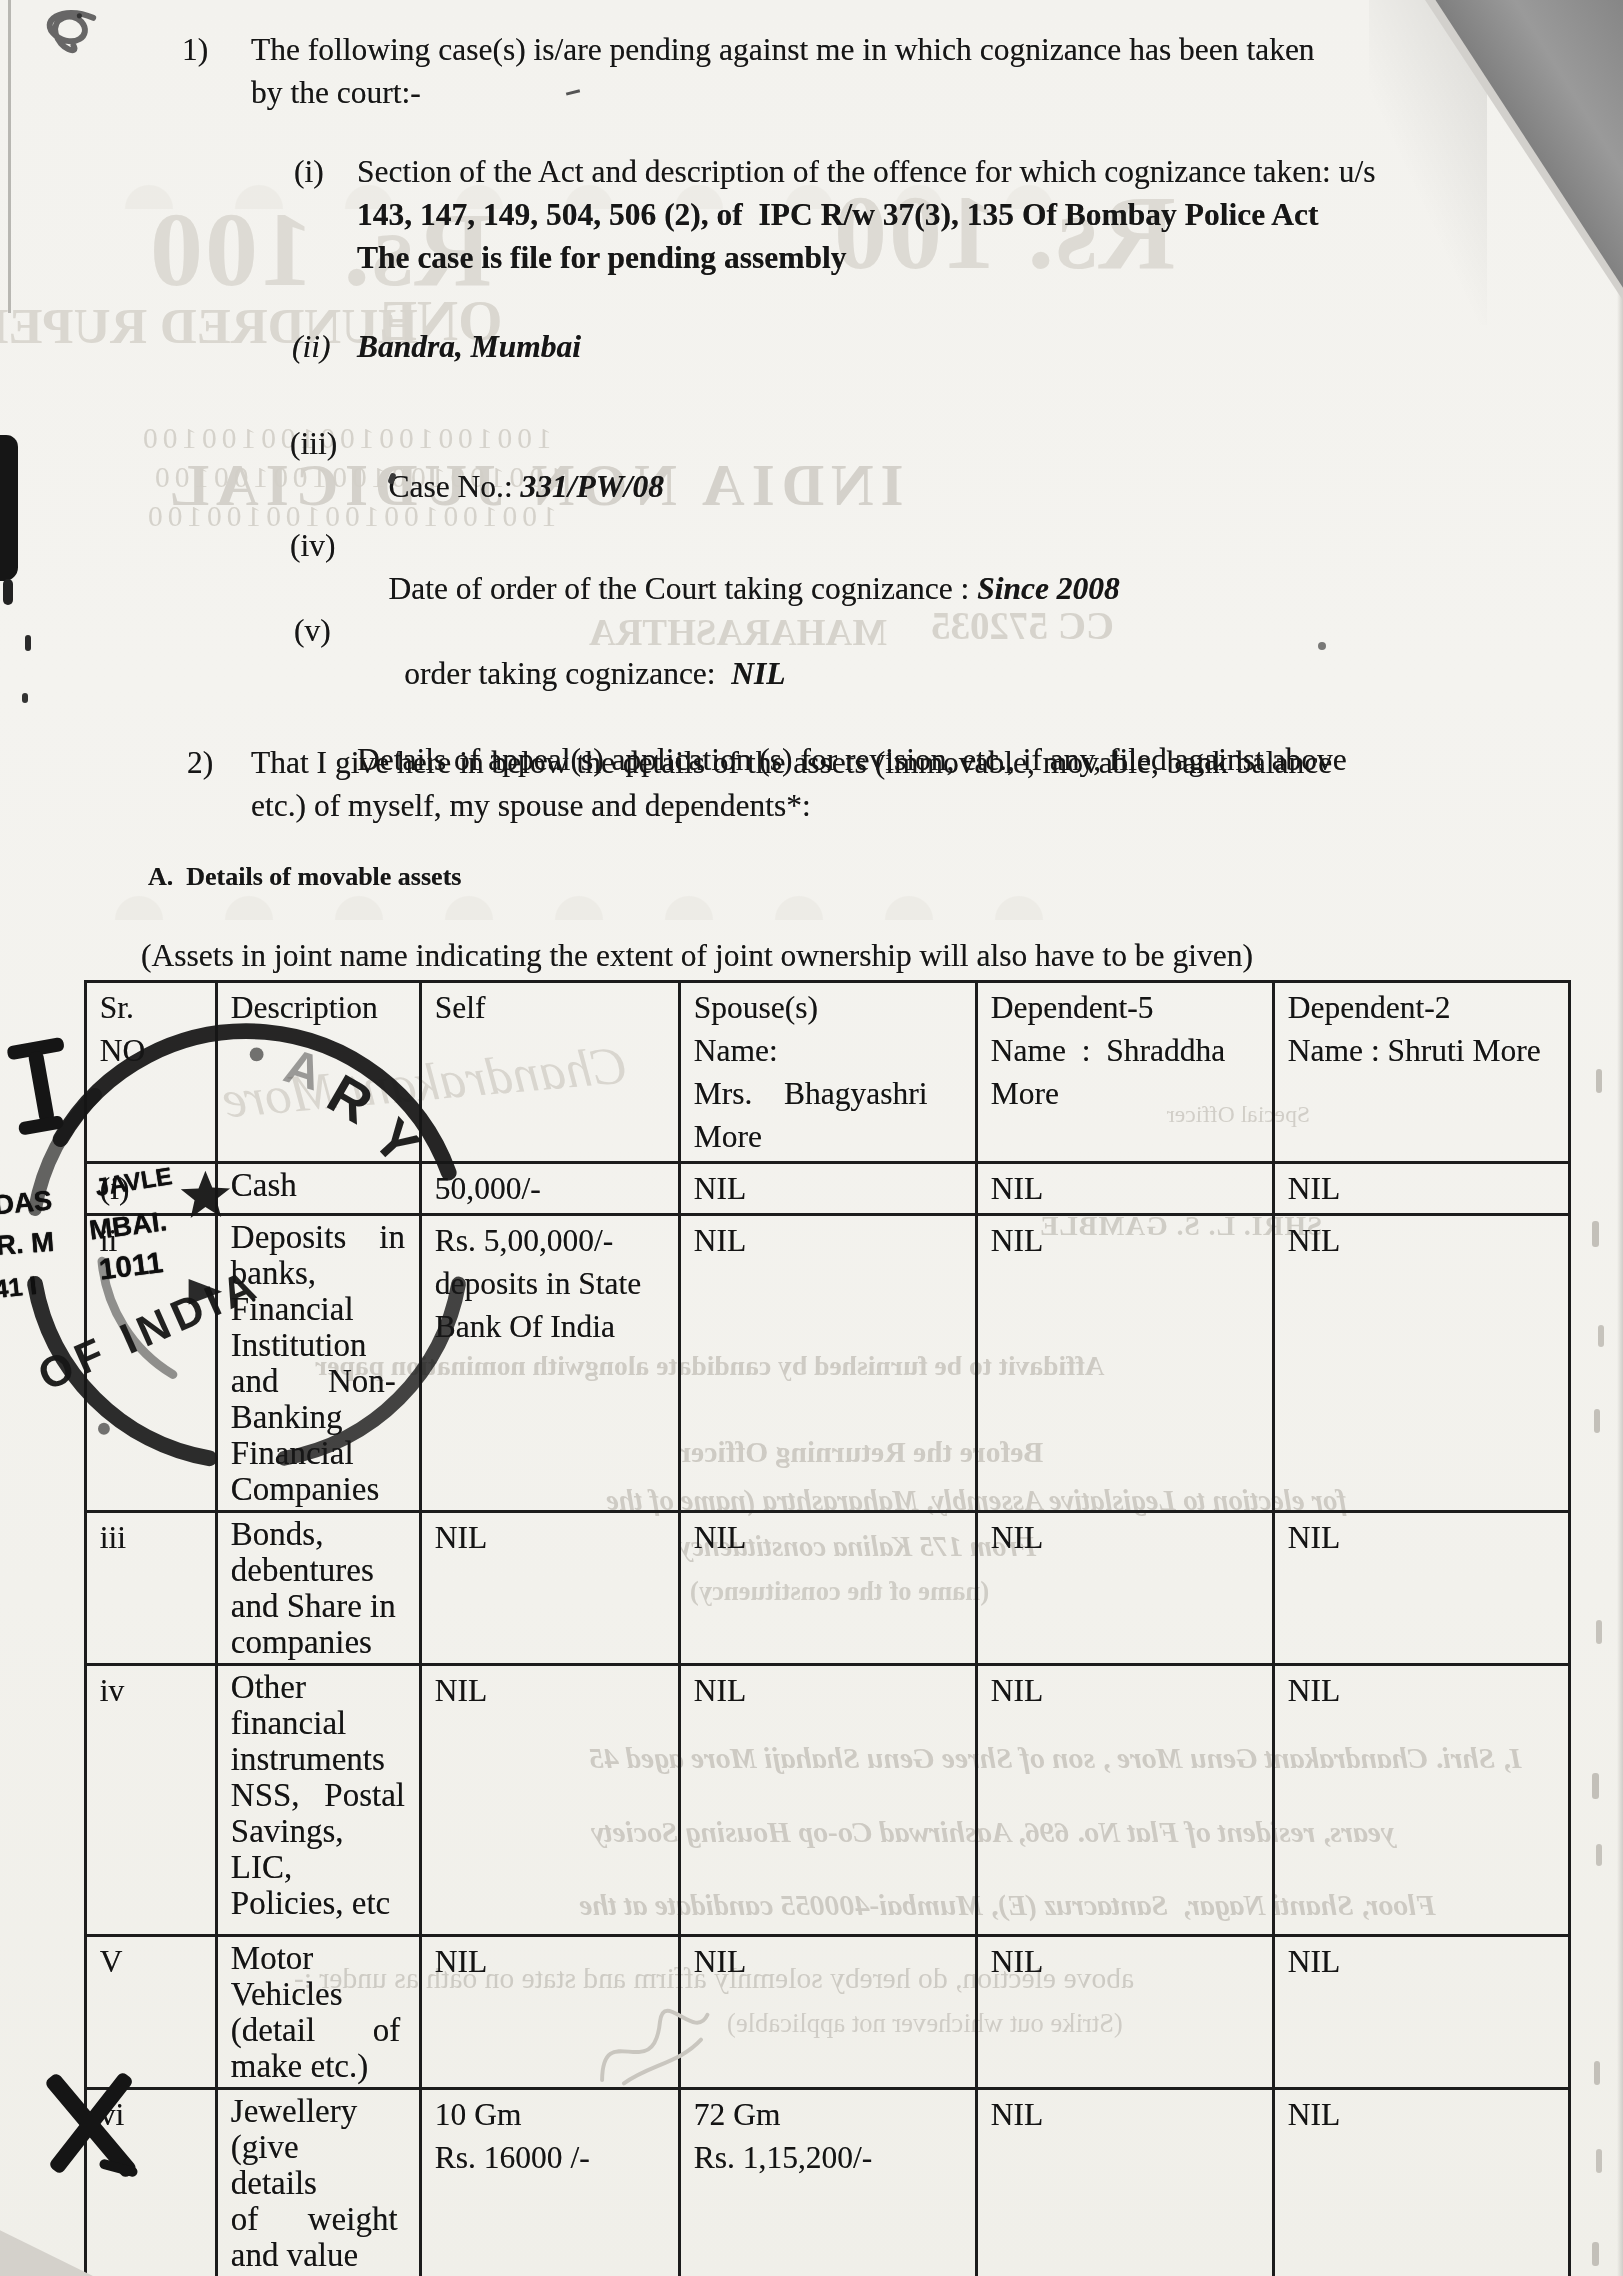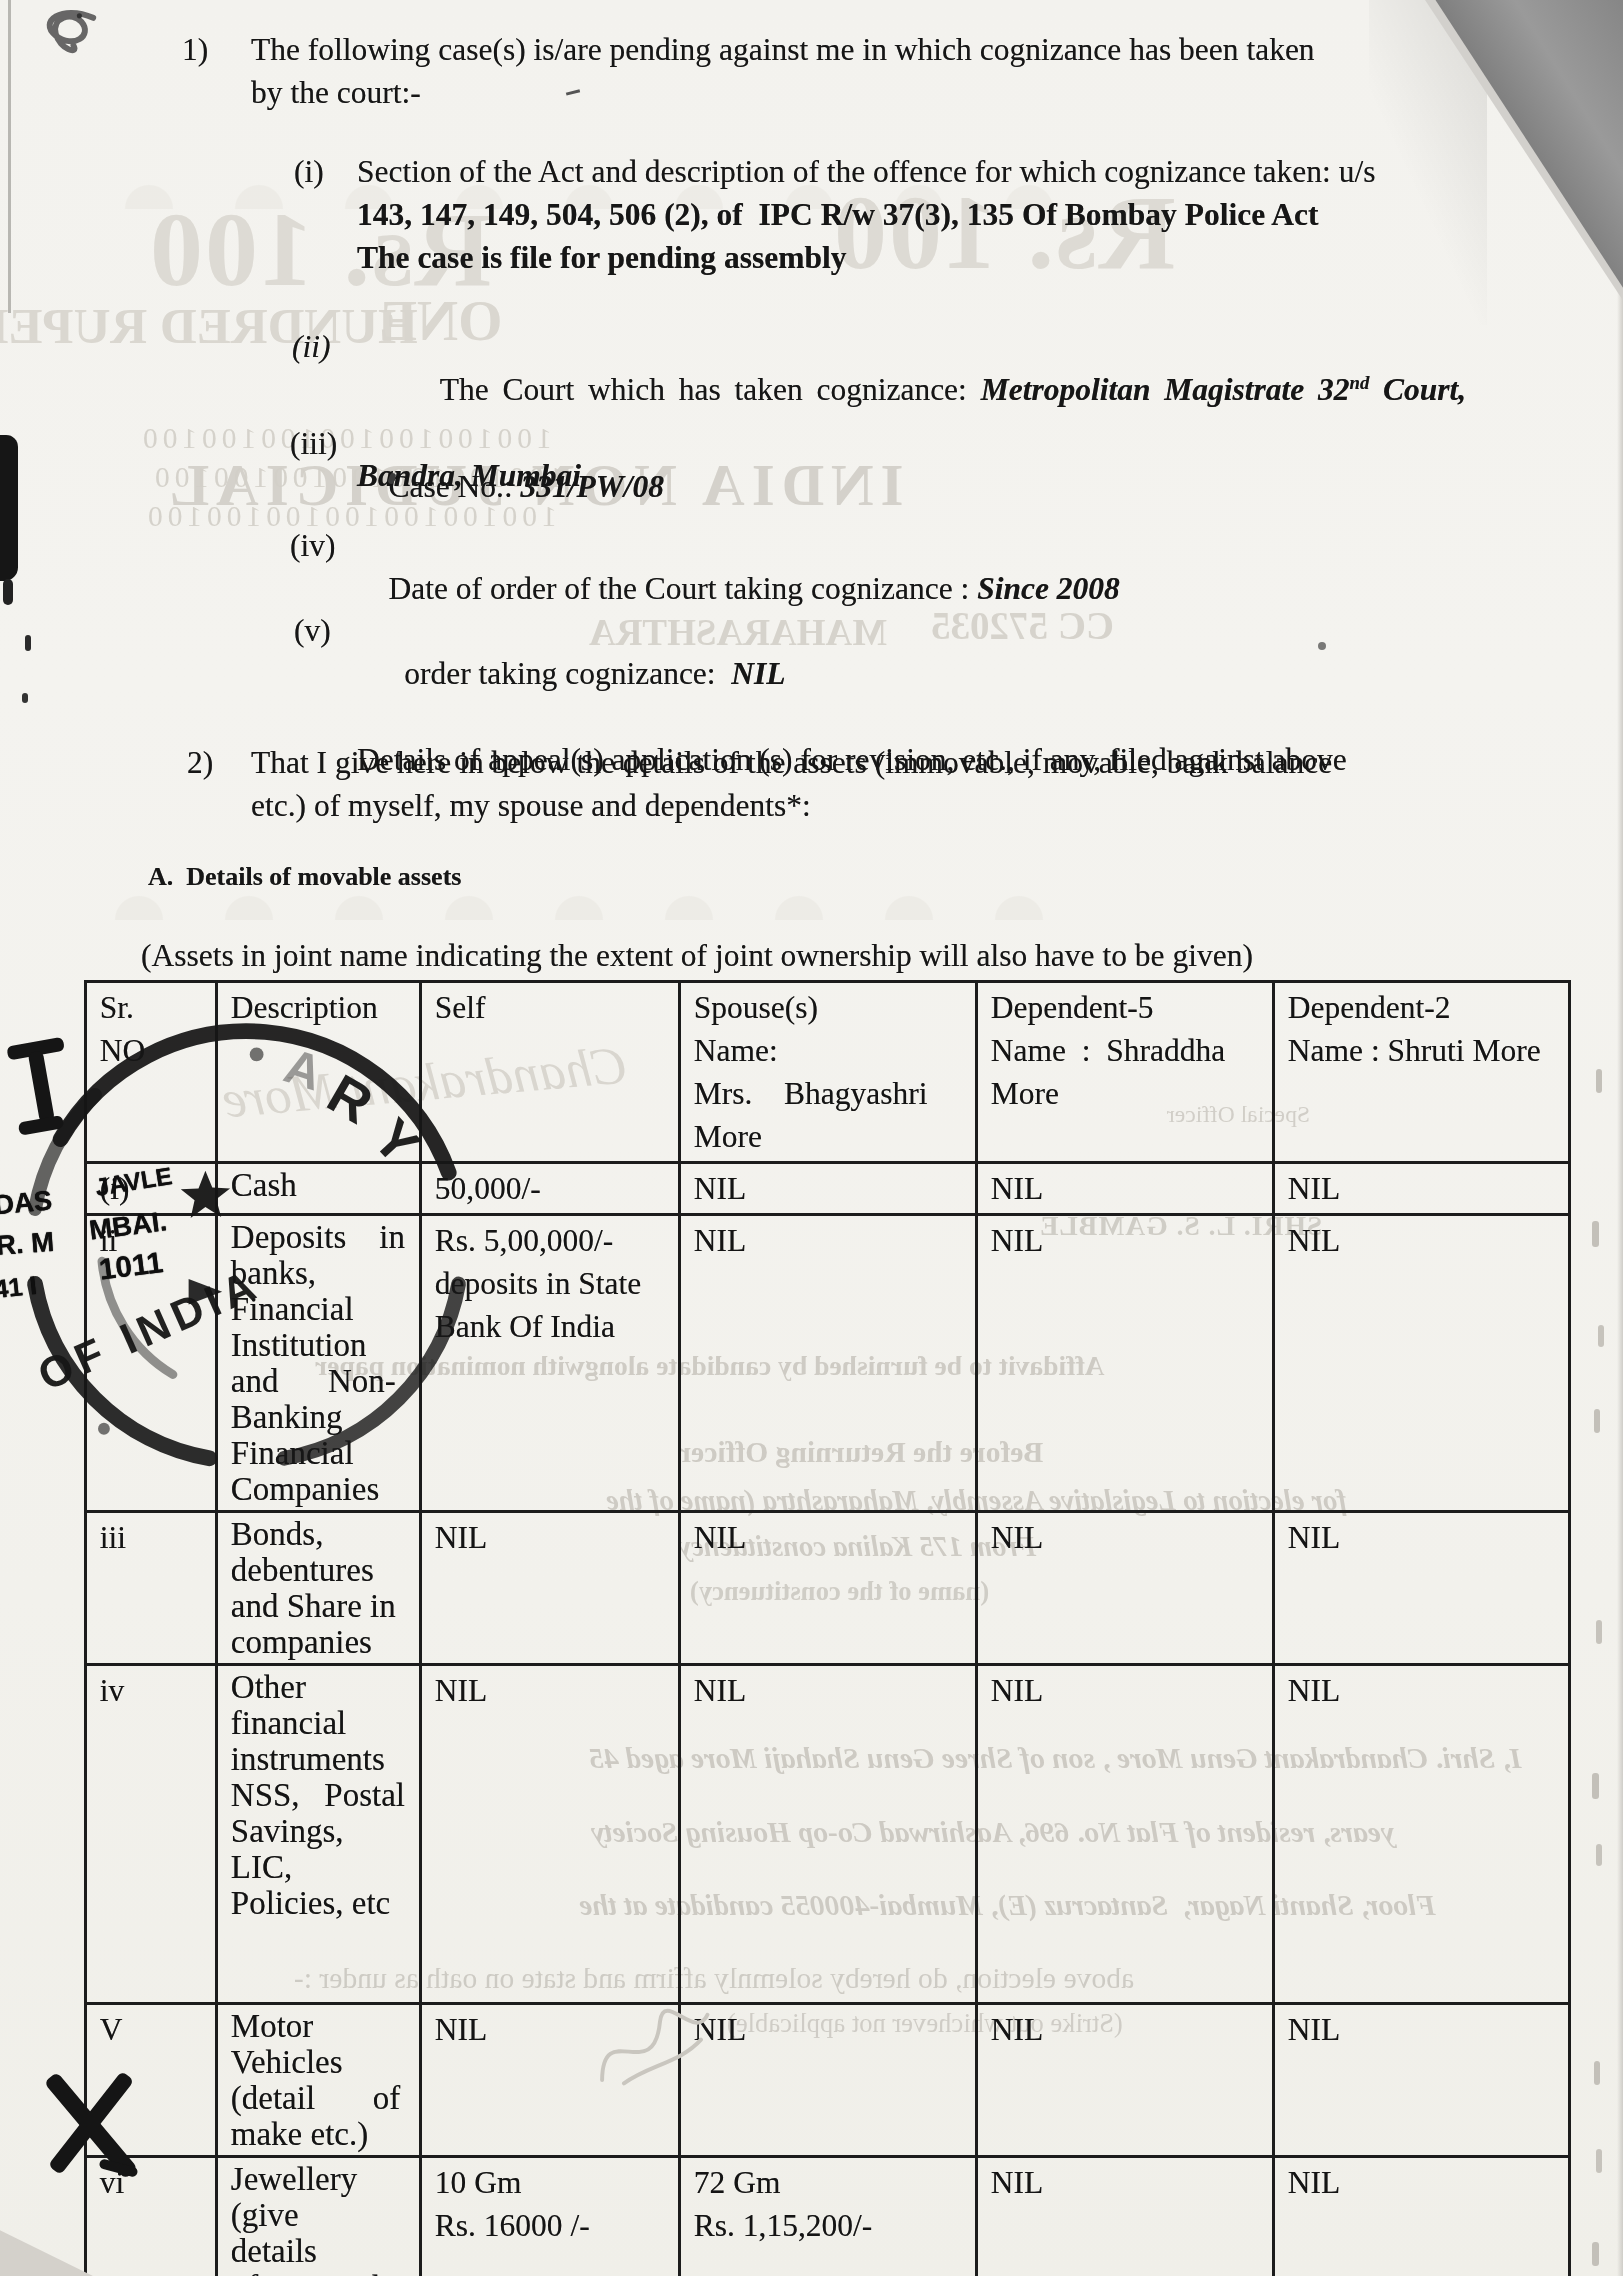--- a/index.html
+++ b/index.html
@@ -63,23 +63,20 @@
 
   <div class="abs t" style="left:294px;top:150px;">(i)</div>
   <div class="abs" style="left:357px;top:150px;">
     <div class="t">Section of the Act and description of the offence for which cognizance taken: u/s</div>
     <div class="t b">143, 147, 149, 504, 506 (2), of  IPC R/w 37(3), 135 Of Bombay Police Act</div>
     <div class="t b">The case is file for pending assembly</div>
   </div>
 
   <div class="abs t" style="left:292px;top:325px;font-style:italic;">(ii)</div>
   <div class="abs" style="left:357px;top:325px;">
-    <div class="t" style="word-spacing:5.9px;">
-      <span>The Court which has taken cognizance: </span><span class="bi">Metropolitan Magistrate 32</span><sup class="nd bi">nd</sup><span class="bi"> Court,</span>
-    </div>
     <div class="t bi">Bandra, Mumbai</div>
   </div>
 
   <div class="abs t" style="left:290px;top:422px;">(iii)</div>
   <div class="abs t" style="left:357px;top:422px;">
     <span>Case No.: </span><span class="bi">331/PW/08</span>
   </div>
 
   <div class="abs t" style="left:290px;top:524px;">(iv)</div>
   <div class="abs t" style="left:357px;top:524px;">
@@ -155,21 +152,21 @@
       <td>iii</td>
       <td class="desc">Bonds,
 debentures
 and Share in
 companies</td>
       <td>NIL</td>
       <td>NIL</td>
       <td>NIL</td>
       <td>NIL</td>
     </tr>
-    <tr style="height:339px;">
+    <tr style="height:271px;">
       <td>iv</td>
       <td class="desc">Other
 financial
 instruments
 NSS,   Postal
 Savings,
 LIC,
 Policies, etc</td>
       <td>NIL</td>
       <td>NIL</td>

